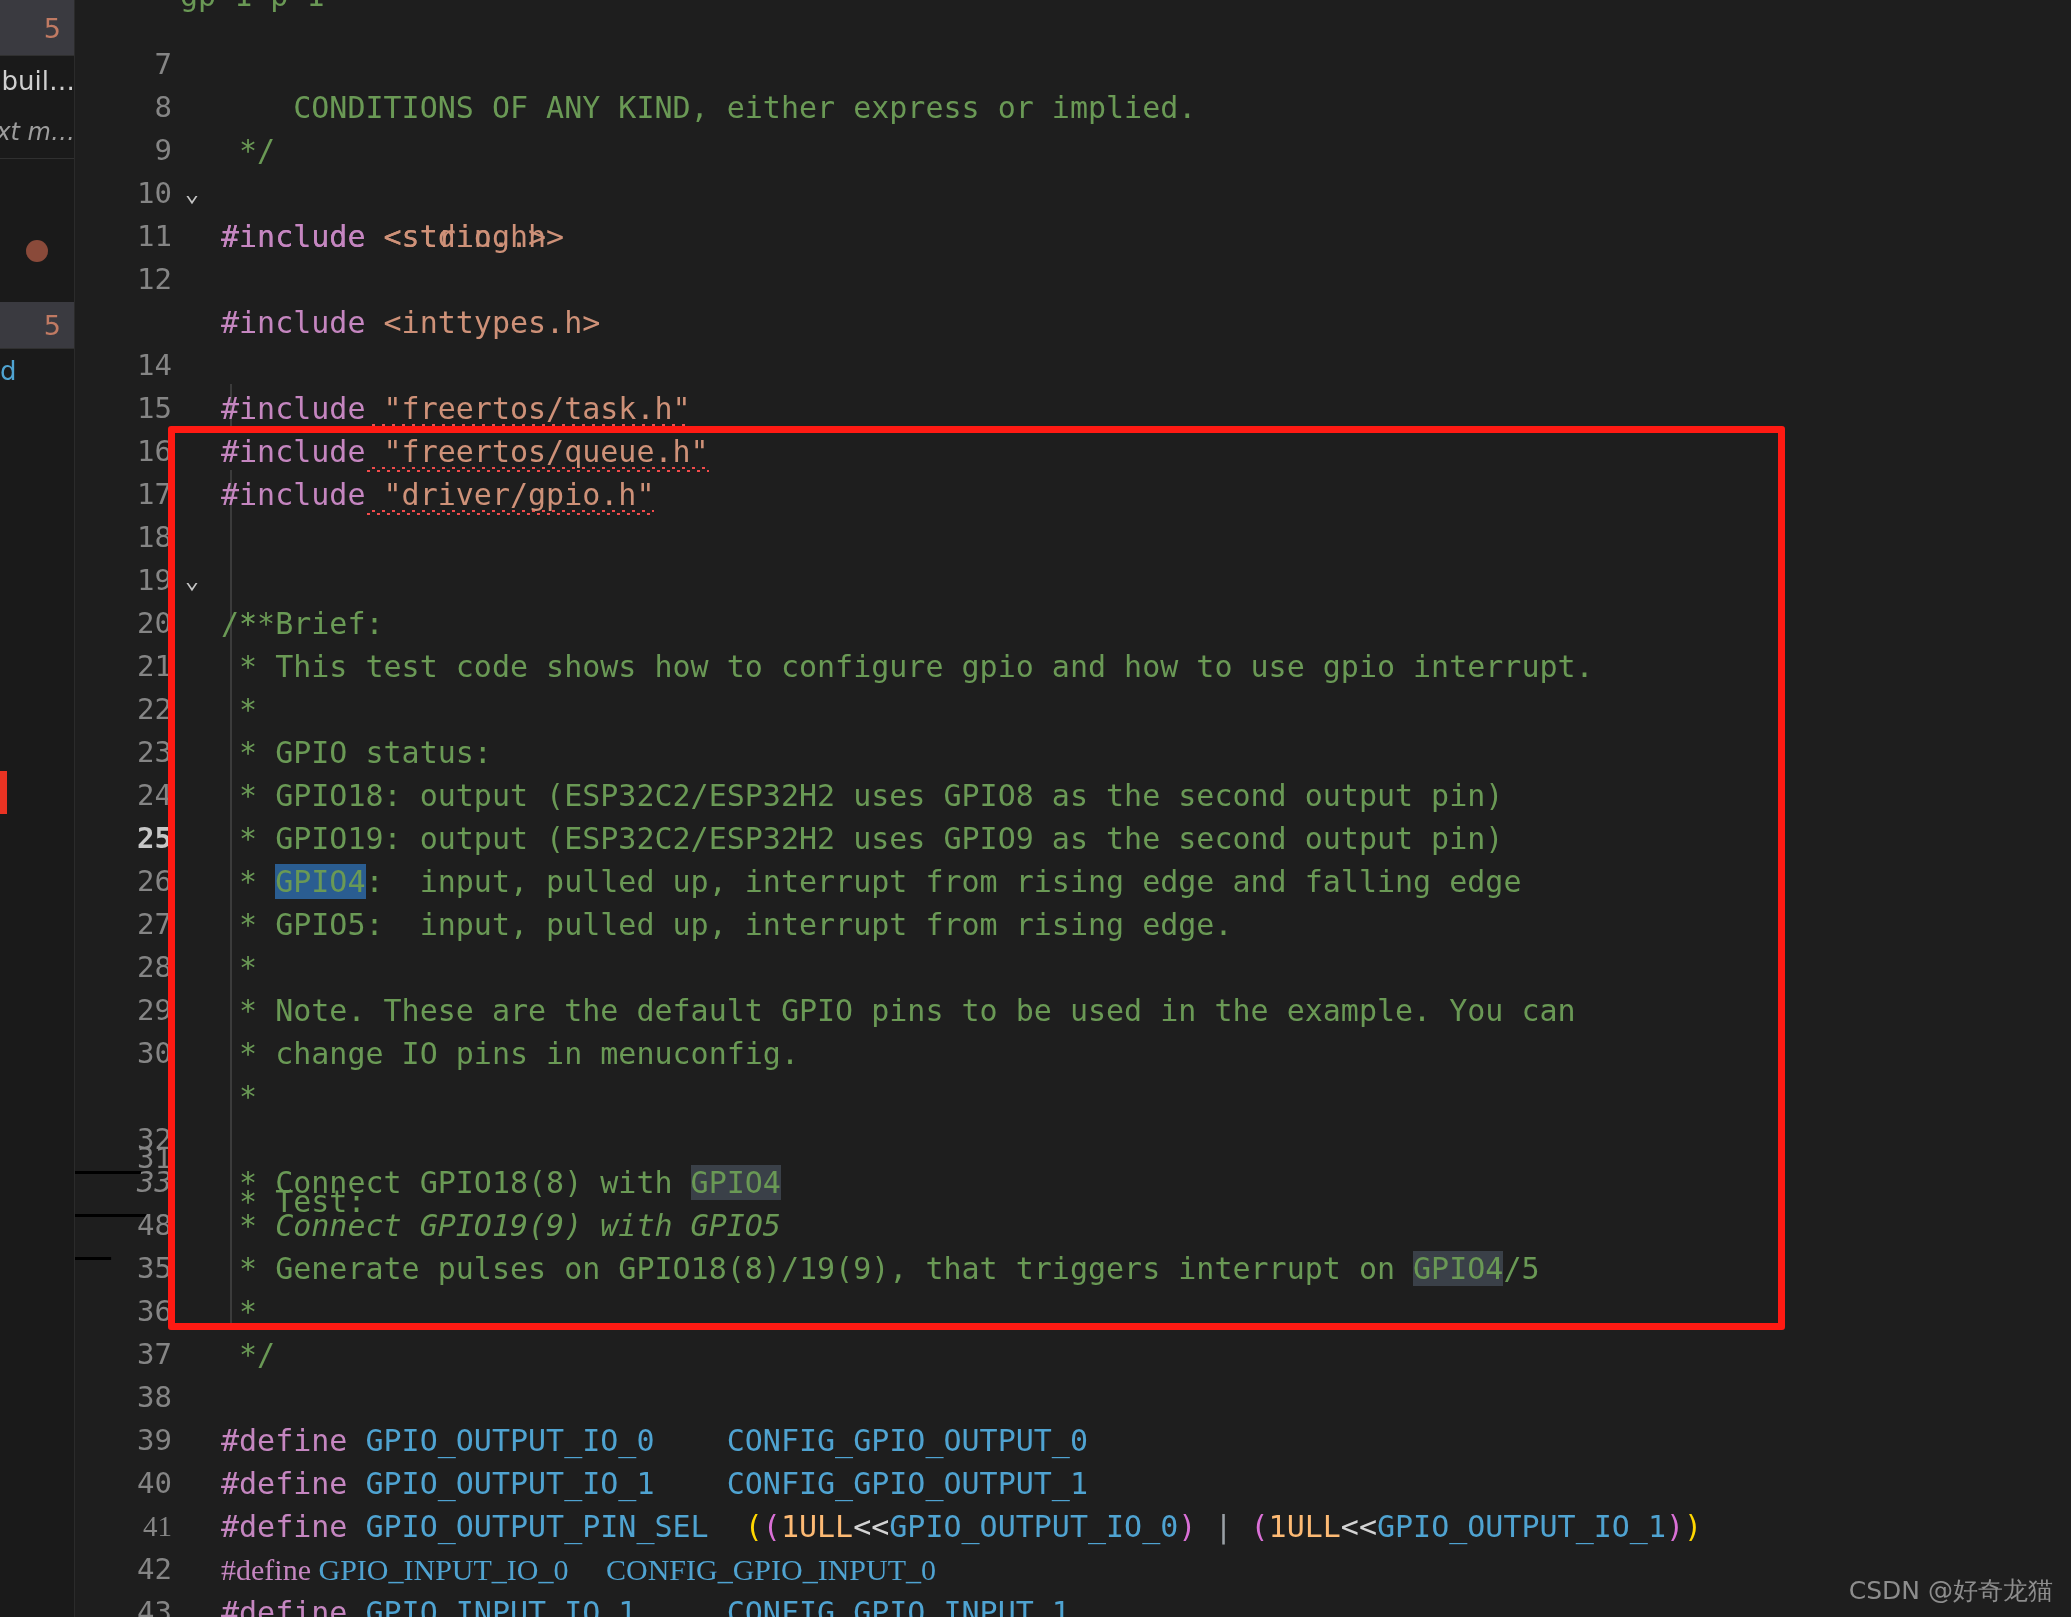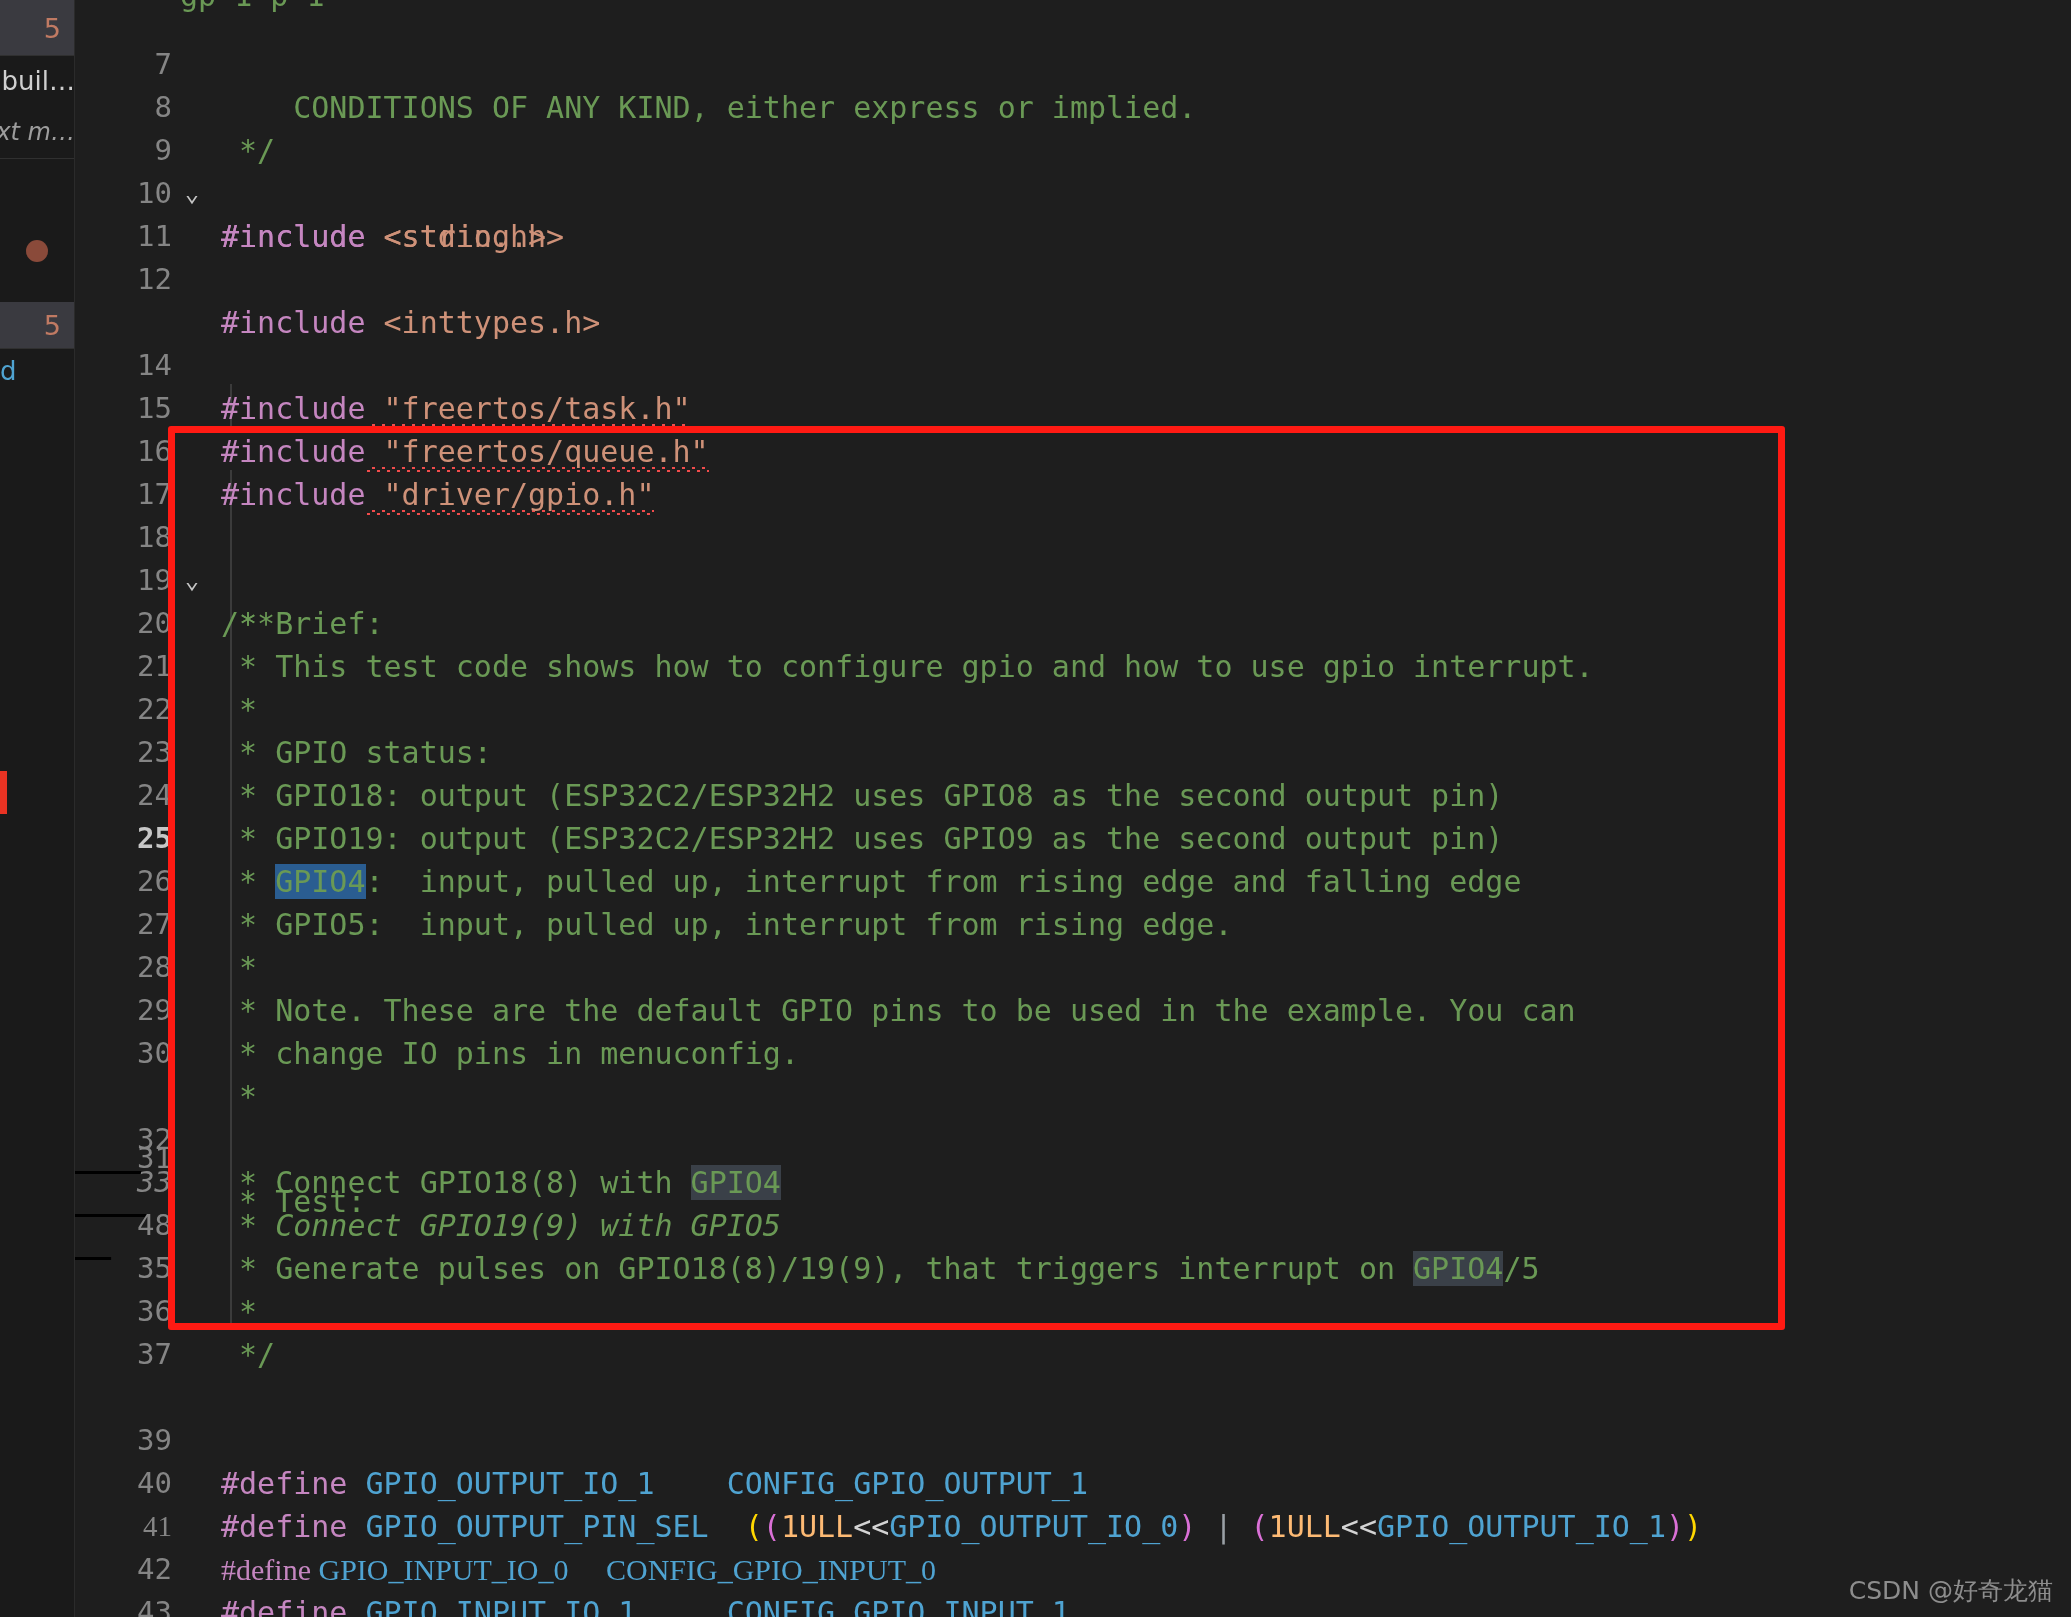--- a/index.html
+++ b/index.html
@@ -301,20 +301,24 @@
   <div class="line" style="top:1247px;">
     <span class="ln">36</span>
     <span class="code c-comment"> */</span>
   </div>
 
   <div class="line" style="top:1290px;">
     <span class="ln">37</span>
     <span class="code c-comment"></span>
   </div>
 
+  <div class="line" style="top:1333px;">
+    <span class="ln">38</span>
+    <span class="code"><span class="c-pre">#define</span><span class="c-ident"> GPIO_OUTPUT_IO_0    </span><span class="c-ident">CONFIG_GPIO_OUTPUT_0</span></span>
+  </div>
 
   <div class="line" style="top:1376px;">
     <span class="ln">39</span>
     <span class="code"><span class="c-pre">#define</span><span class="c-ident"> GPIO_OUTPUT_IO_1    </span><span class="c-ident">CONFIG_GPIO_OUTPUT_1</span></span>
   </div>
 
   <div class="line" style="top:1419px;">
     <span class="ln">40</span>
     <span class="code"><span class="c-pre">#define</span><span class="c-ident"> GPIO_OUTPUT_PIN_SEL  </span><span class="c-br1">(</span><span class="c-br2">(</span><span class="c-num">1ULL</span><span class="c-op">&lt;&lt;</span><span class="c-ident">GPIO_OUTPUT_IO_0</span><span class="c-br2">)</span><span class="c-pipe"> | </span><span class="c-br2">(</span><span class="c-num">1ULL</span><span class="c-op">&lt;&lt;</span><span class="c-ident">GPIO_OUTPUT_IO_1</span><span class="c-br2">)</span><span class="c-br1">)</span></span>
   </div>

